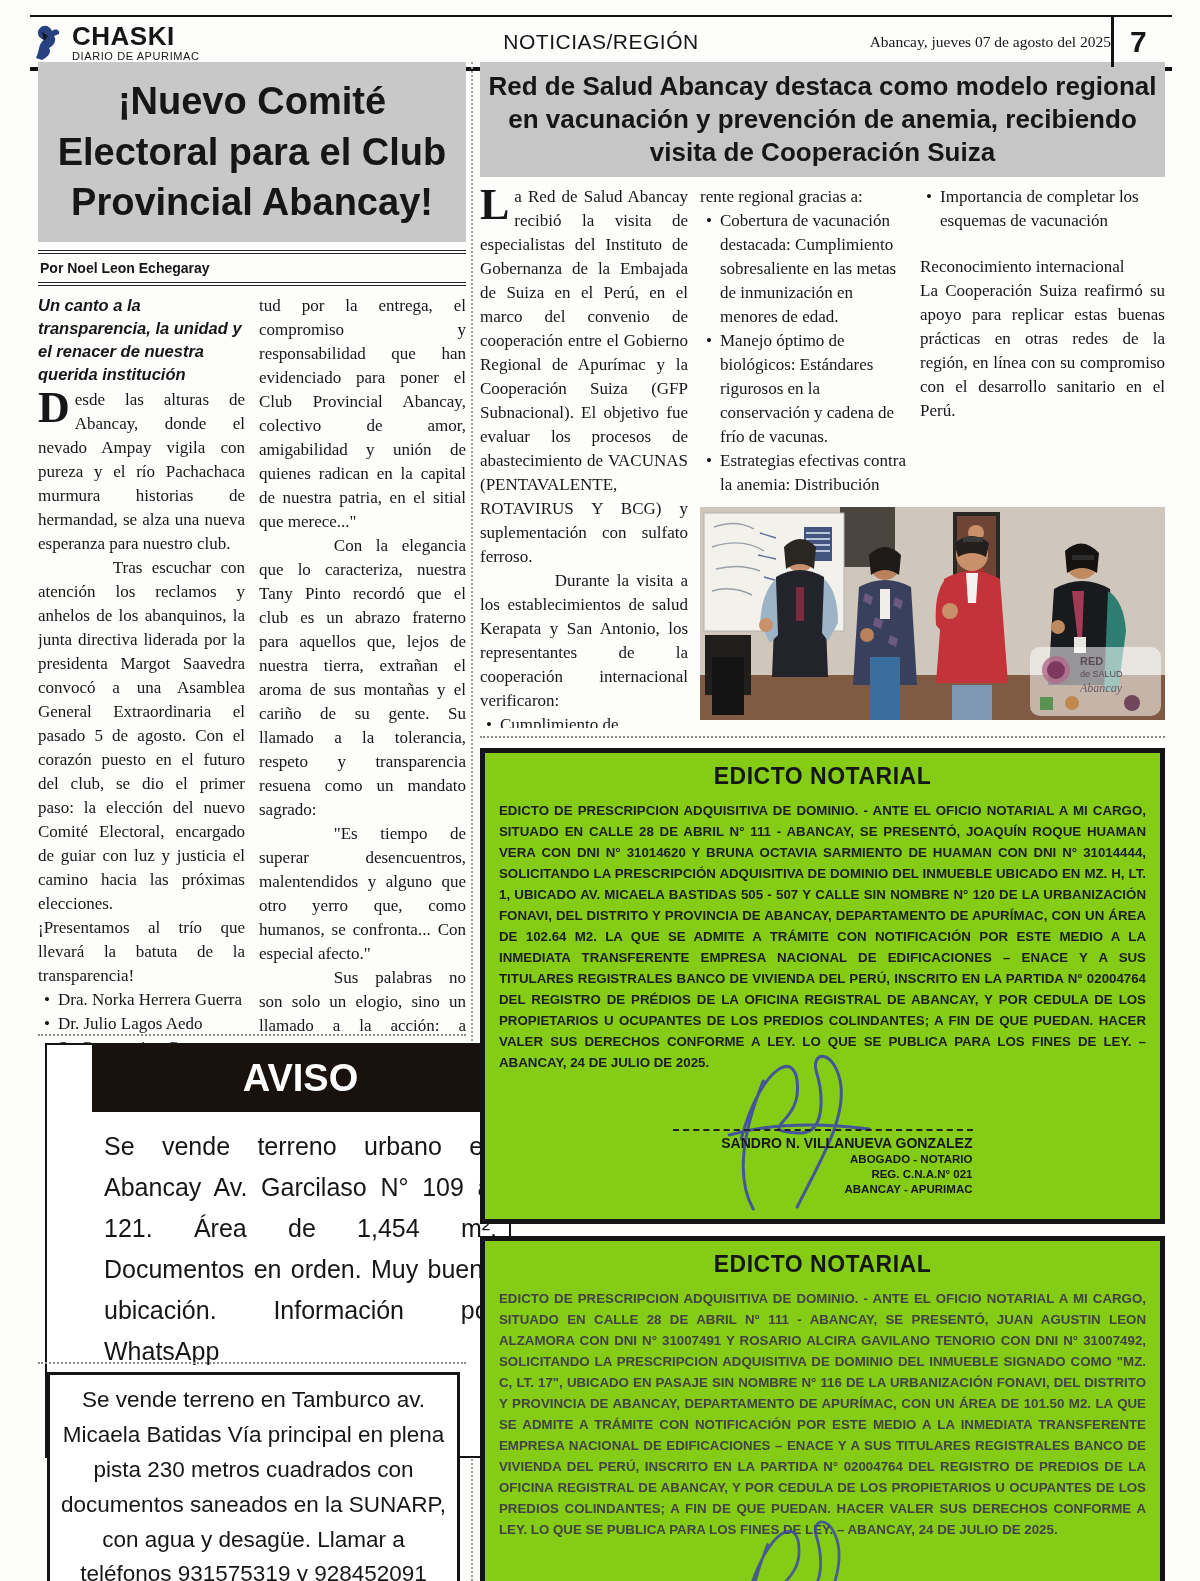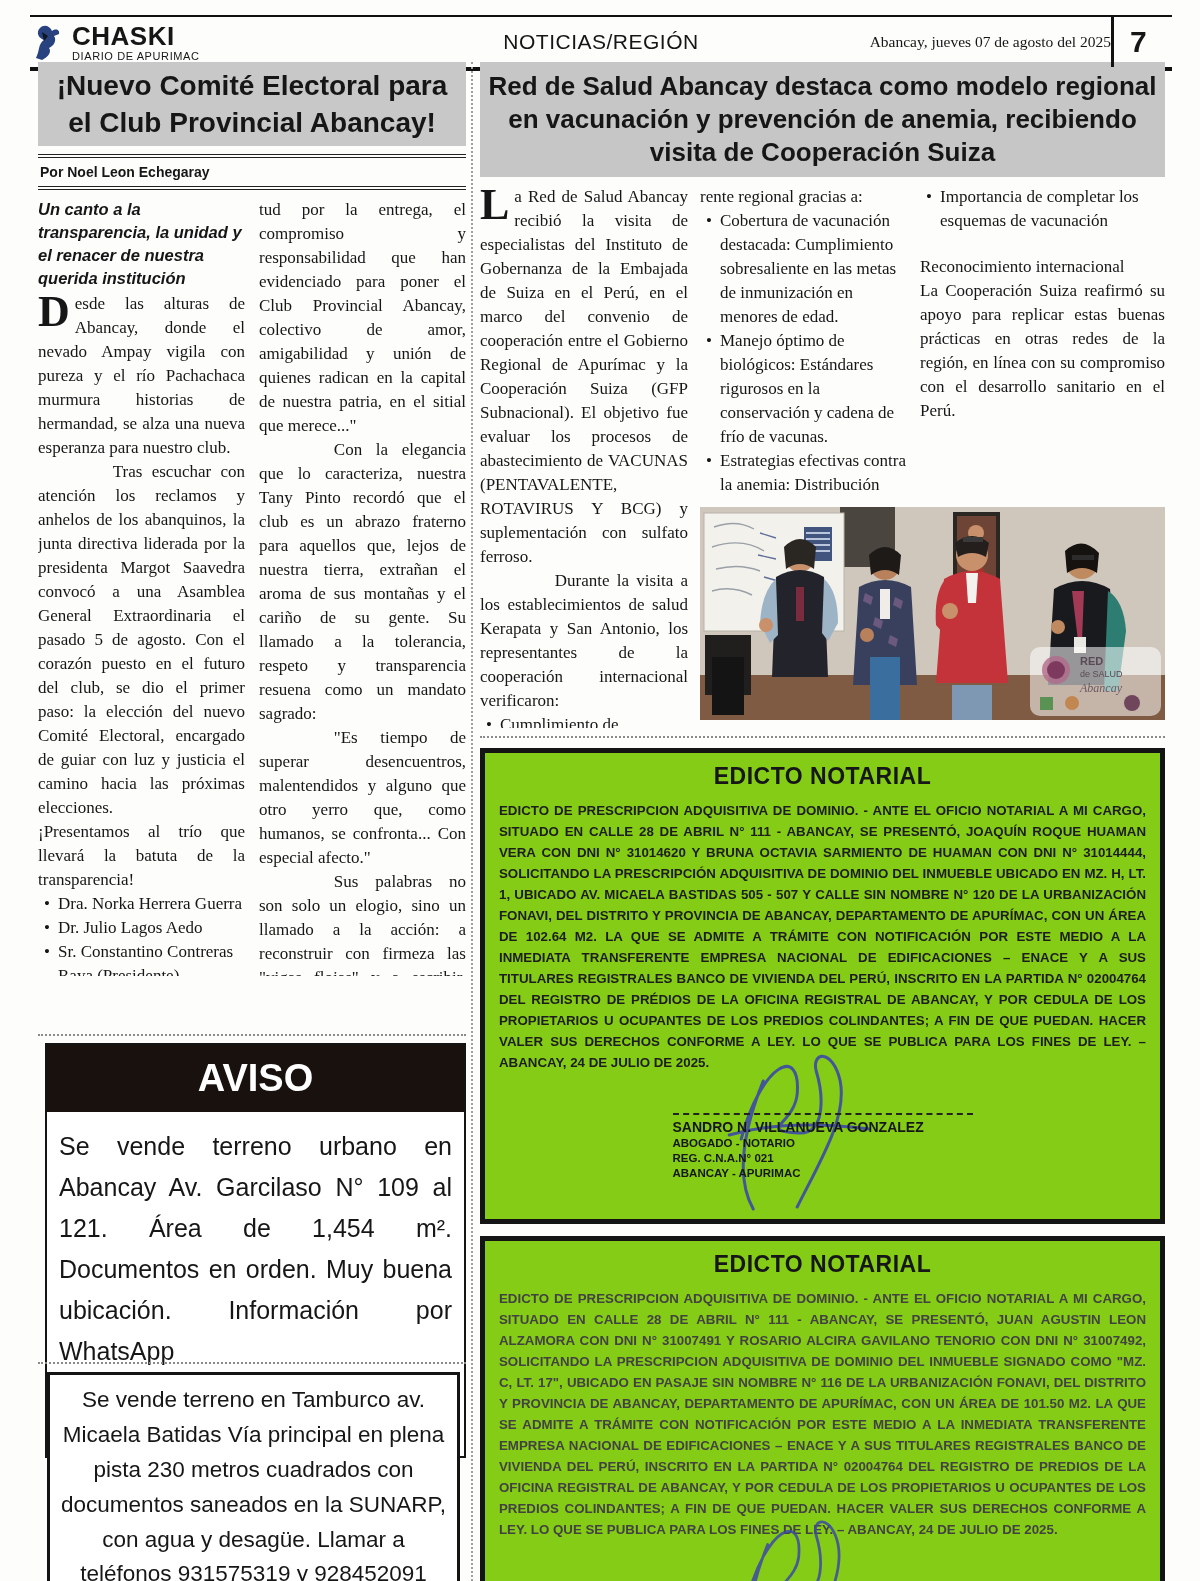--- a/index.html
+++ b/index.html
@@ -27,28 +27,28 @@
              font-size:16.5px;line-height:23px;text-align:left;margin-bottom:2px;}
   .para.drop::first-letter{float:left;font-size:44px;line-height:34px;padding:3px 5px 0 0;font-weight:600;}
   .para.ind{text-indent:4.4em;}
   .para.fl{text-indent:0;}
   .para.bullet{padding-left:20px;position:relative;text-align:left;}
   .para.bullet::before{content:"\2022";position:absolute;left:6px;}
   .para.head2{margin-top:22px;}
   
   .la{position:absolute;left:38px;top:62px;width:428px;}
   .la-title{background:#c8c8c8;text-align:center;font-family:"Liberation Sans",sans-serif;
-            font-weight:800;font-size:28px;line-height:1.33;padding:5px 4px;}
+            font-weight:800;font-size:38px;line-height:1.33;padding:14px 4px;}
   .byline-wrap{border-top:4px double #222;border-bottom:4px double #222;padding:6px 2px;margin:8px 0 8px;}
   .byline{font-family:"Liberation Sans",sans-serif;font-size:14px;font-weight:600;}
   .la-cols{display:flex;gap:14px;margin-top:2px;height:778px;overflow:hidden;}
   .la-col{width:207px;}
   
   .dots-left{position:absolute;left:38px;top:1034px;width:428px;border-top:2px dotted #8a8a8a;}
-  .aviso{position:absolute;left:45px;top:1043px;width:417px;border:2px solid #141414;background:#fff;}
+  .aviso{position:absolute;left:45px;top:1043px;width:417px;border:2px solid #141414;background:#fff;padding-left:45px;}
   .aviso-bar{background:#18110d;color:#fff;text-align:center;font-family:"Liberation Sans",sans-serif;
              font-weight:800;font-size:38px;padding:12px 0;}
   .aviso-body{font-family:"Liberation Sans",sans-serif;font-size:25px;line-height:1.64;
               text-align:justify;padding:14px 12px 4px;}
   .aviso-phones{font-family:"Liberation Sans",sans-serif;font-weight:700;font-size:26px;
                 text-align:center;padding:4px 0 14px;}
   .dots-left2{position:absolute;left:38px;top:1362px;width:428px;border-top:2px dotted #8a8a8a;}
   
   .terreno{position:absolute;left:47px;top:1372px;width:413px;border:3px solid #141414;
            background:#fff;padding:8px 8px 12px;box-sizing:border-box;}
@@ -68,21 +68,21 @@
   .dots-right{border-top:2px dotted #8a8a8a;margin:8px 0 10px;}
   
   .edicto{border:5px solid #141414;background:#84cc16;padding:8px 14px 4px;margin-bottom:12px;}
   .edicto-title{text-align:center;font-family:"Liberation Sans",sans-serif;font-weight:800;
                 font-size:23px;letter-spacing:.5px;margin:2px 0 10px;}
   .edicto-body{font-family:"Liberation Sans",sans-serif;font-weight:700;font-size:13.3px;
                line-height:21px;text-align:justify;color:#1d1d1d;}
   .edicto.faded .edicto-body{color:#424242;}
   .signature{position:relative;height:138px;margin-top:4px;}
   .signature.short{height:108px;}
-  .sig-block{position:absolute;left:50%;transform:translateX(-50%);top:36px;width:300px;text-align:left;}
+  .sig-block{position:absolute;left:50%;transform:translateX(-50%);top:52px;width:300px;text-align:right;}
   .sig-dash{border-top:2px dashed #222;margin-bottom:3px;}
   .sig-name{font-family:"Liberation Sans",sans-serif;font-weight:800;font-size:14px;line-height:1.3;}
   .sig-line{font-family:"Liberation Sans",sans-serif;font-weight:800;font-size:11.5px;line-height:1.3;}
   .sig-scribble{position:absolute;left:50%;transform:translateX(-58%);top:-38px;pointer-events:none;}
 </style>
 </head>
 <body>
 
 <div class="page">
 

